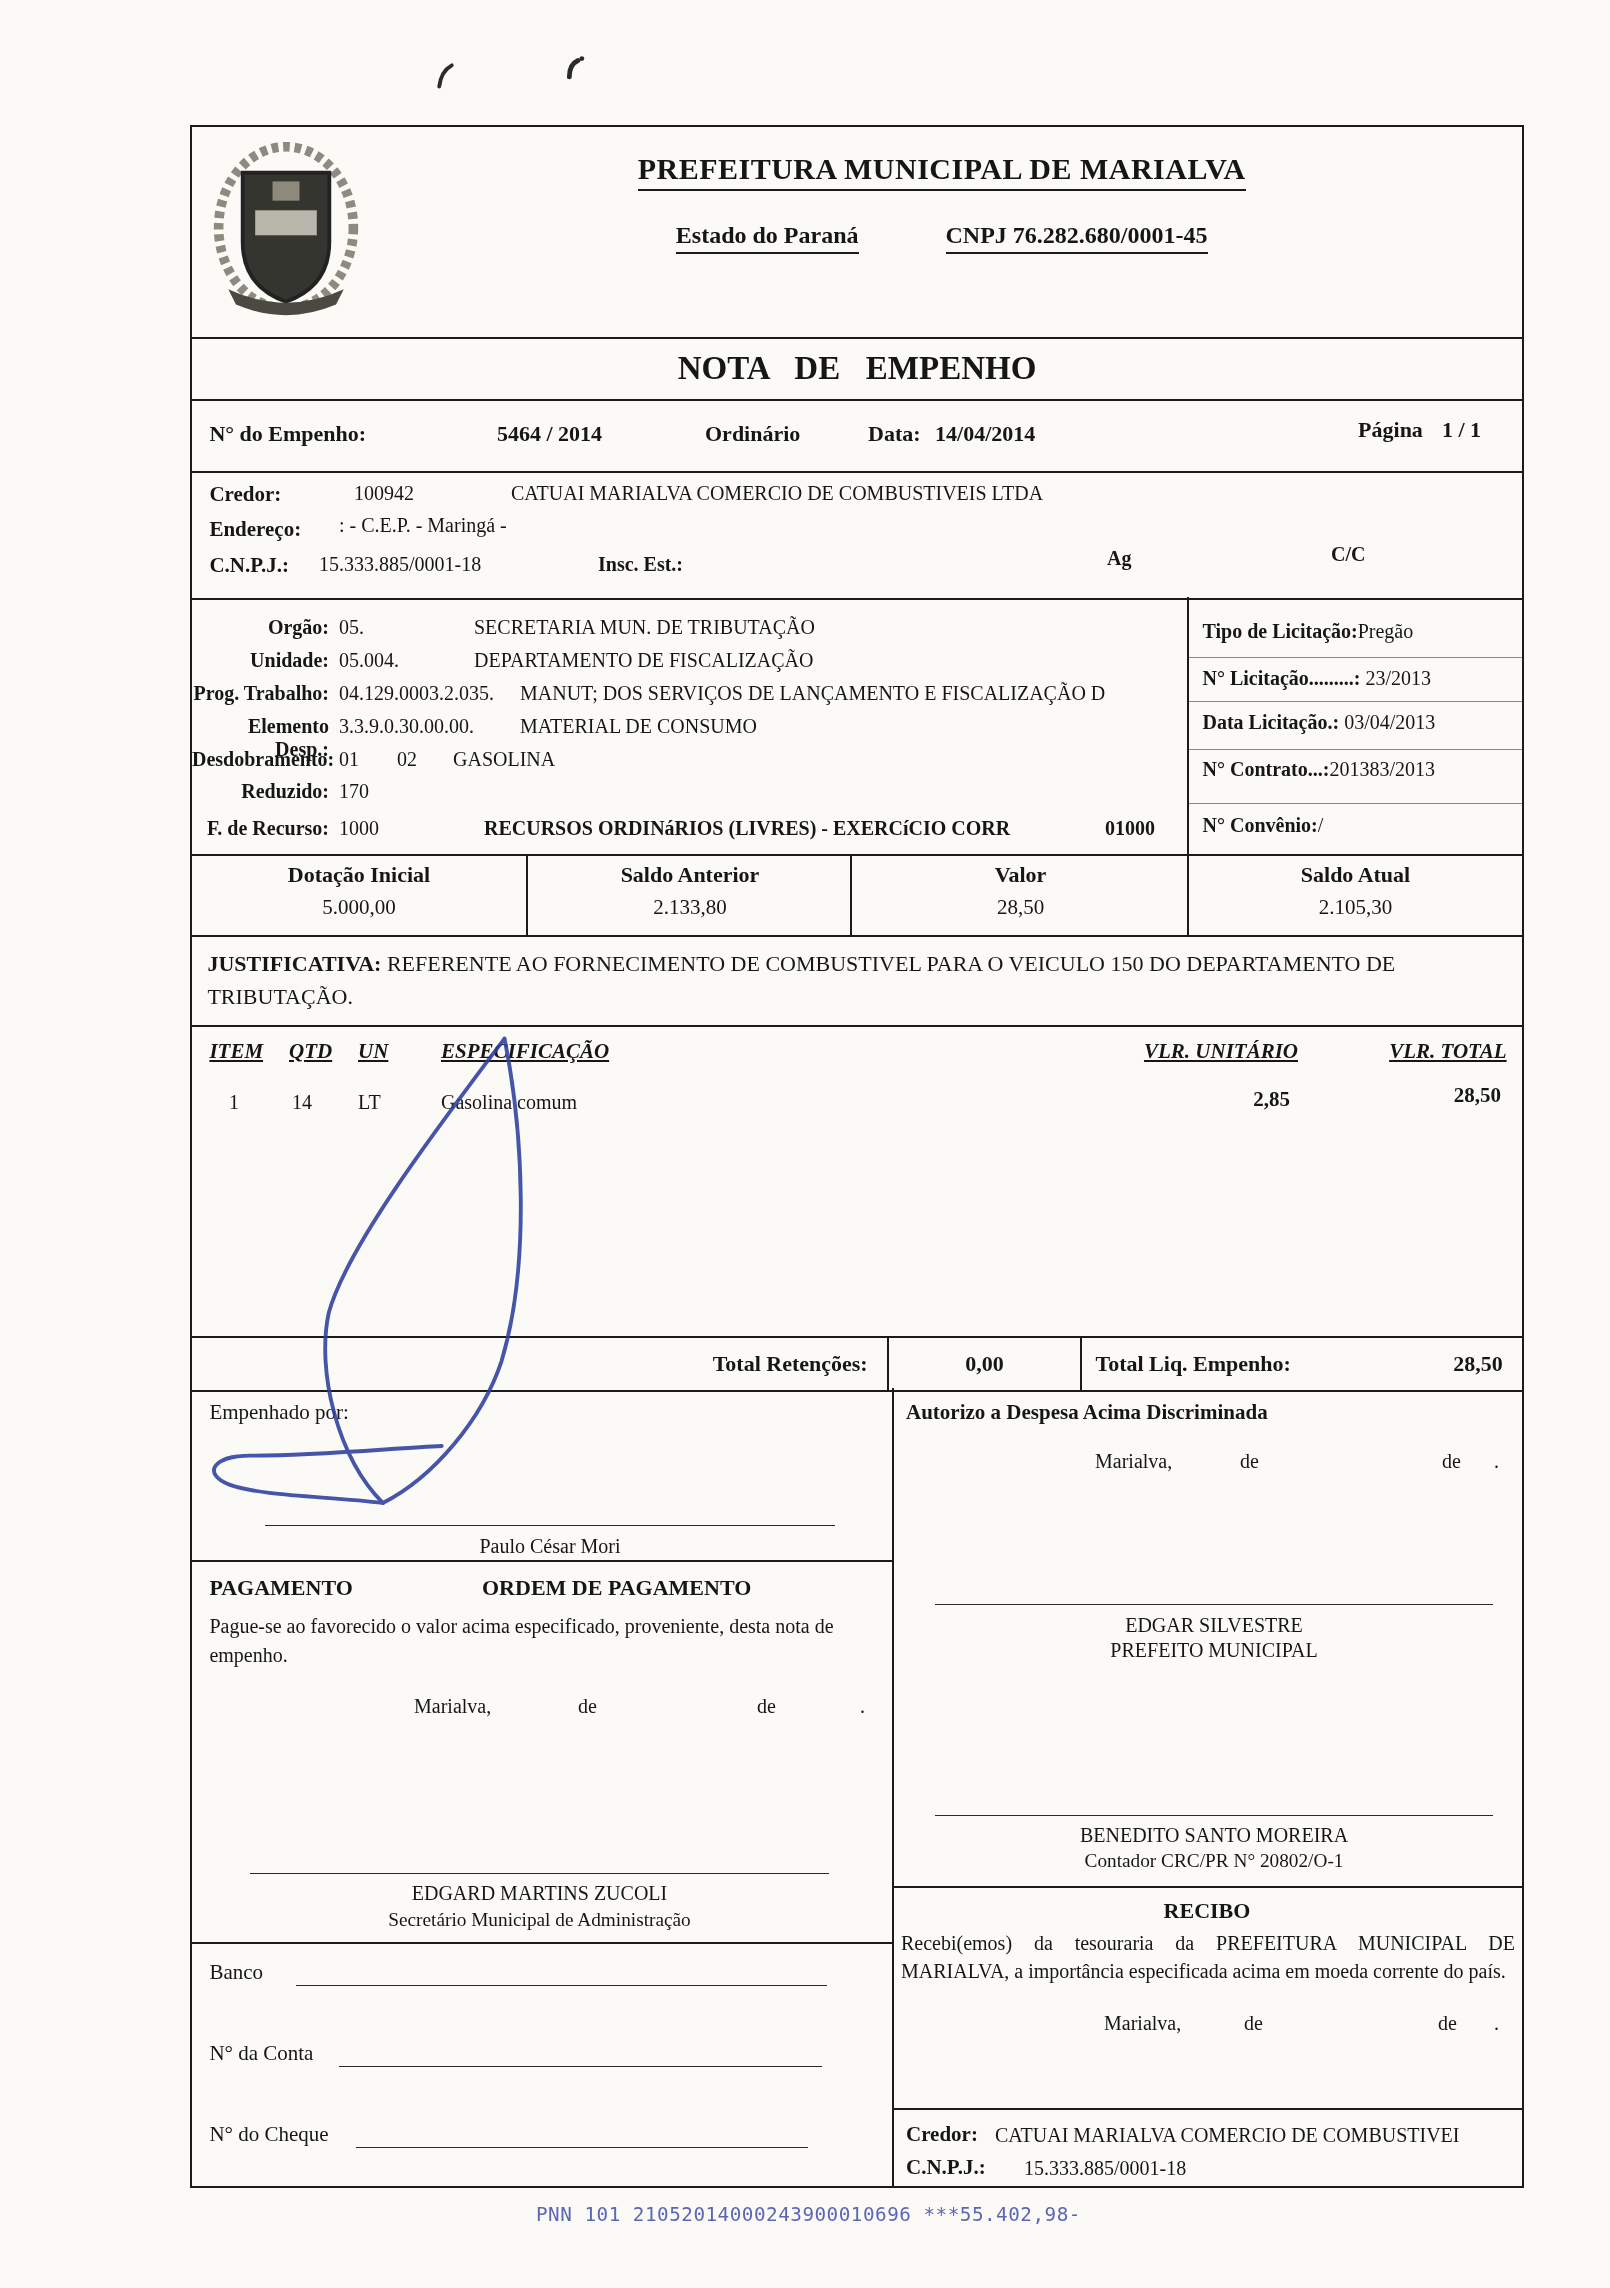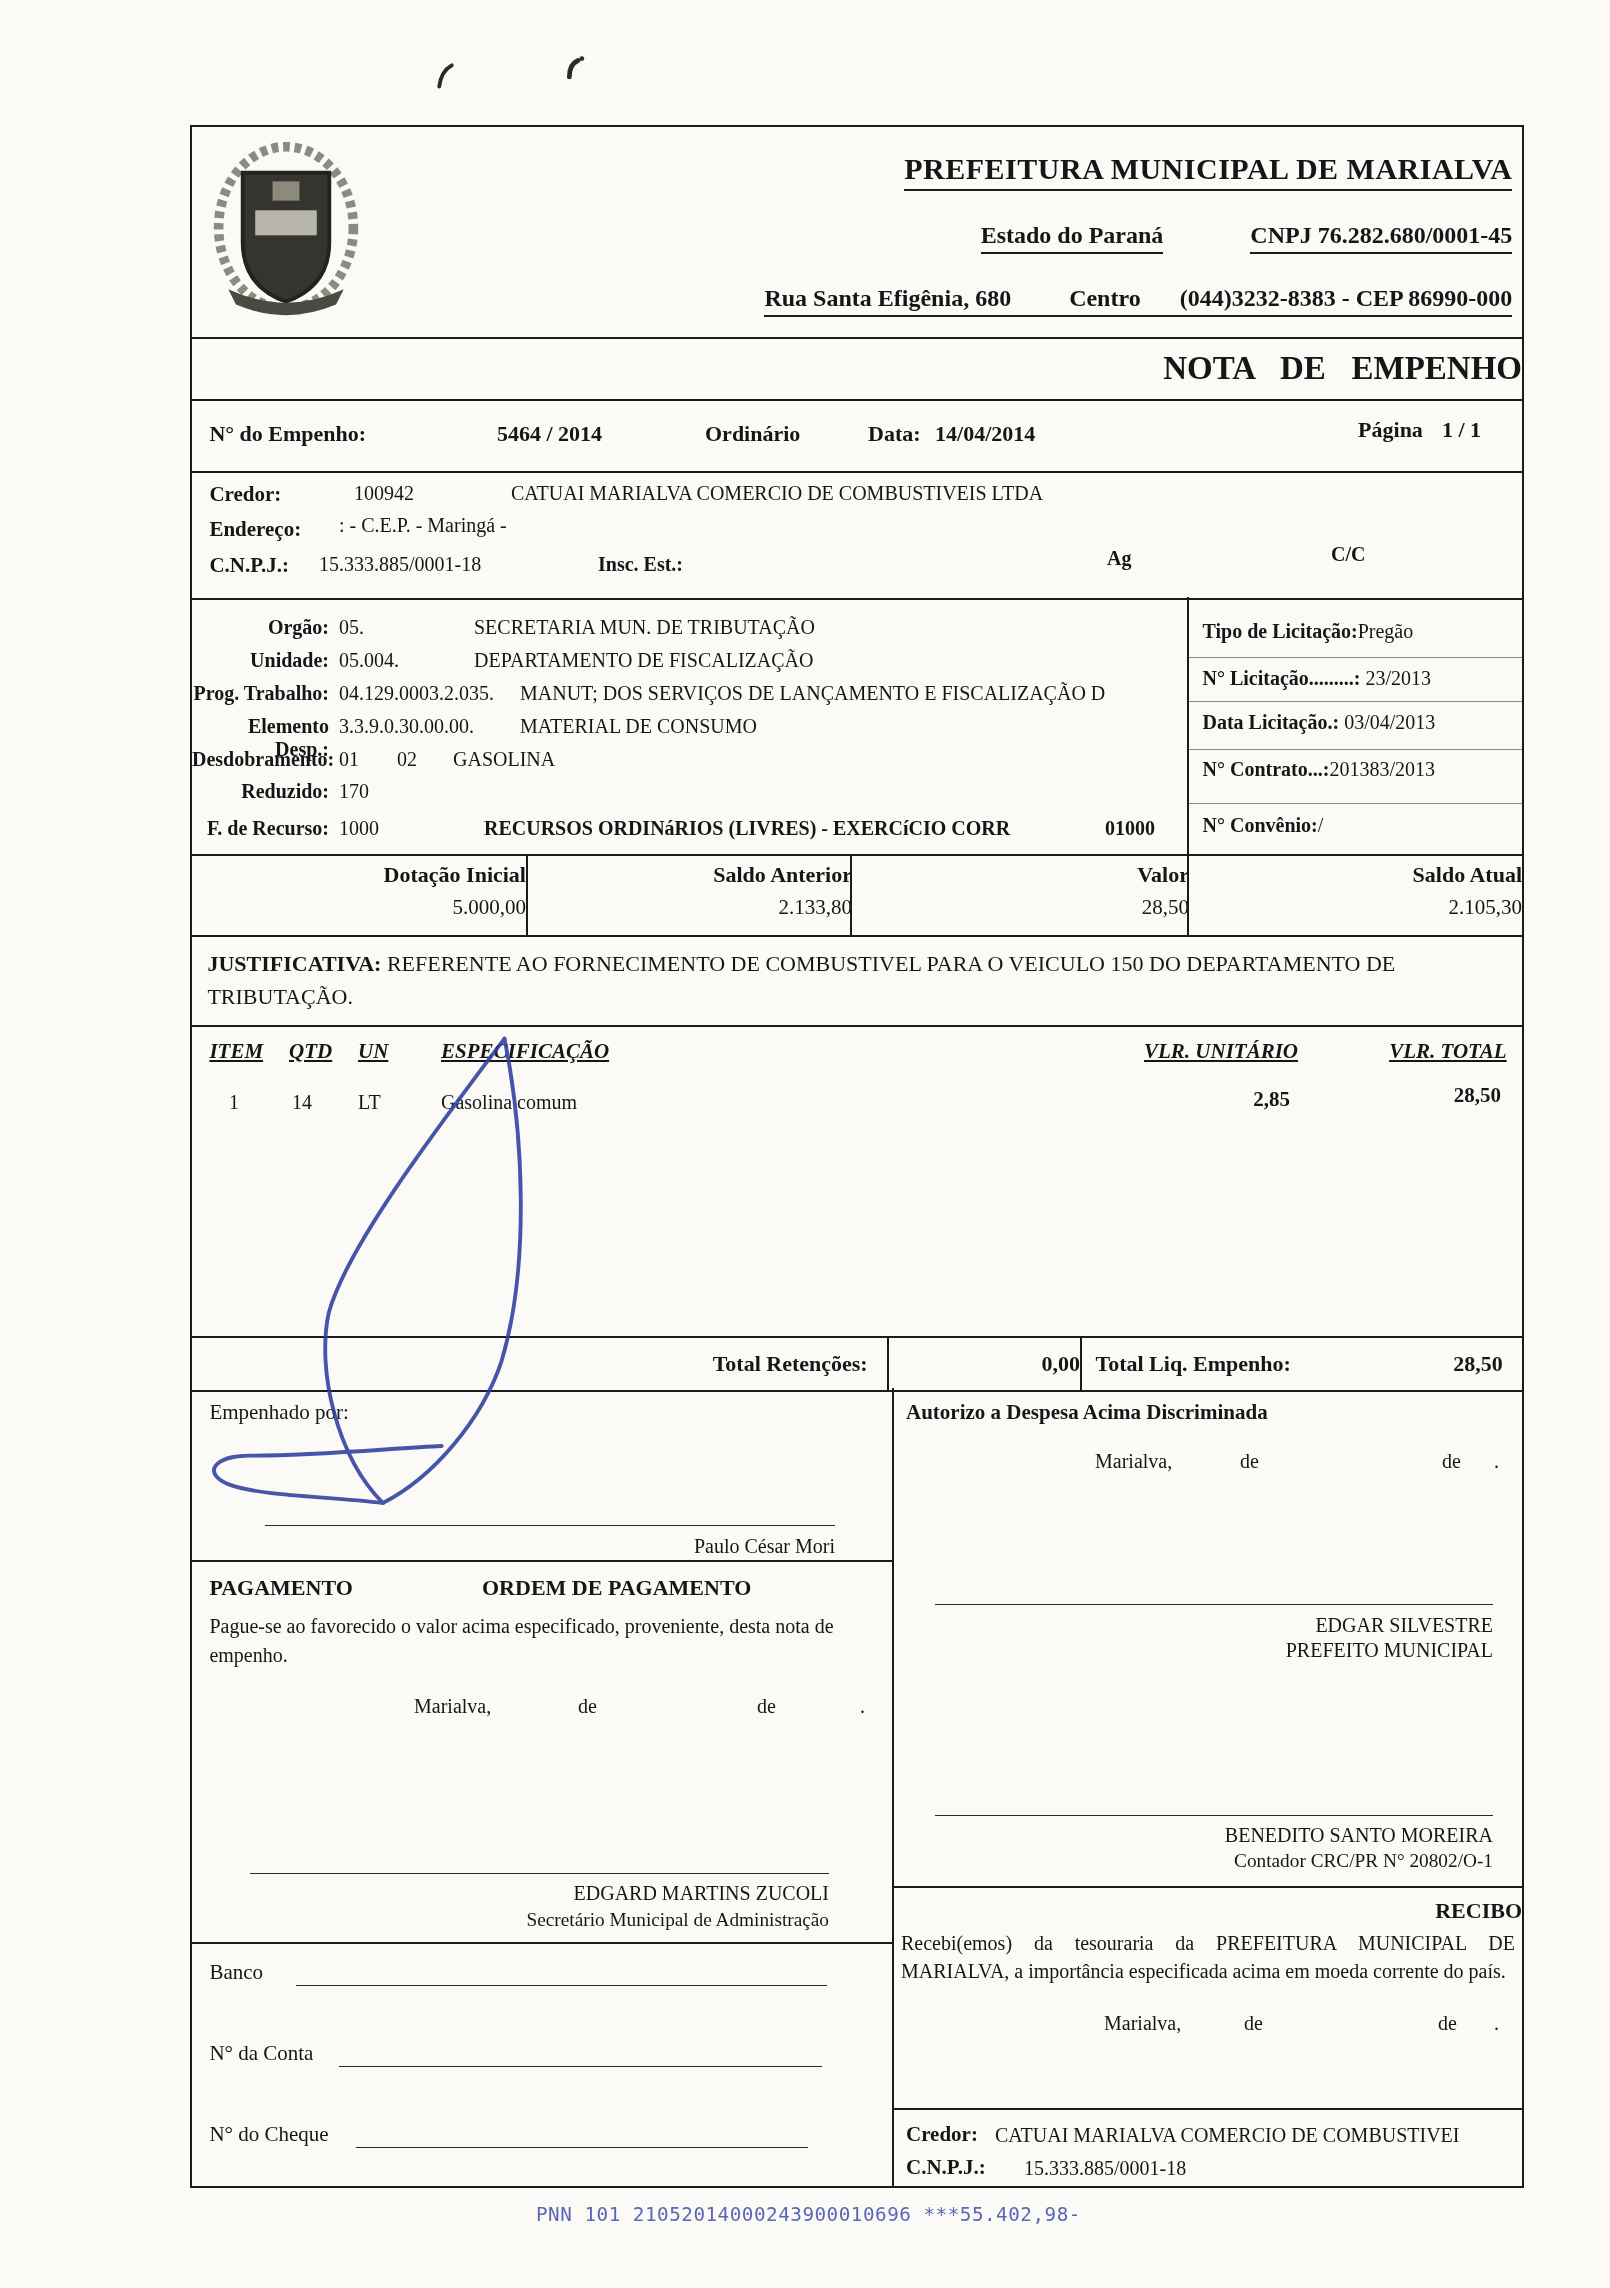--- a/index.html
+++ b/index.html
@@ -3,21 +3,21 @@
 <meta charset="utf-8">
 <style>
   html,body{margin:0;padding:0;background:#e6e6e3;}
   .page{position:relative;width:1610px;height:2288px;background:#fbfaf7;
         font-family:"Liberation Serif",serif;color:#161616;overflow:hidden;}
   .form{position:absolute;left:190px;top:125px;width:1334px;height:2063px;
         border:2.9px solid #1b1b1b;box-sizing:border-box;}
   .sec{position:absolute;left:0;right:0;}
   .abs{position:absolute;}
   .b{font-weight:700;}
-  .ctr{text-align:right;}
+  .ctr{text-align:center;}
   .rule{position:absolute;height:0;border-bottom:2.9px solid #1b1b1b;}
   .thin{position:absolute;height:0;border-bottom:1.9px solid #2a2a2a;}
   .lite{position:absolute;height:0;border-bottom:1.4px solid #8a8a85;}
   .hu{border-bottom:2.9px solid #1b1b1b;display:inline-block;padding-bottom:2.9px;}
   .ithdr{font-weight:700;font-style:italic;text-decoration:underline;font-size:21px;}
   .svg-ink{pointer-events:none;}
 </style>
 </head>
 <body>
 
@@ -37,29 +37,20 @@
         <path d="M35 35 h90 v72 q0 46 -45 62 q-45 -16 -45 -62 Z" fill="#35352f" stroke="#222" stroke-width="4"></path>
         <rect x="66" y="44" width="28" height="20" fill="#8d8a7c"></rect>
         <rect x="48" y="74" width="64" height="26" fill="#cfccc0" opacity="0.85"></rect>
         <path d="M20 156 q60 28 120 0 l-8 16 q-52 22 -104 0 Z" fill="#4a4a42"></path>
       </svg>
       <div class="abs ctr" style="left:179px;right:9.7px;top:25px;">
         <span class="b hu" style="font-size:30px;letter-spacing:0.5px;">PREFEITURA MUNICIPAL DE MARIALVA</span>
       </div>
       <div class="abs ctr" style="left:179px;right:9.7px;top:95px;">
         <span class="b hu" style="font-size:24px;margin-right:87px;">Estado do Paraná</span><span class="b hu" style="font-size:24px;">CNPJ 76.282.680/0001-45</span>
-      </div>
-      <div class="abs ctr" style="left:179px;right:9.7px;top:158px;">
-        <span class="b hu" style="font-size:24px;">
-          <span>Rua Santa Efigênia, 680</span>
-          <span style="display:inline-block;width:46px;"></span>
-          <span>Centro</span>
-          <span style="display:inline-block;width:27px;"></span>
-          <span>(044)3232-8383  -  CEP 86990-000</span>
-        </span>
       </div>
     </div>
 
     <div class="sec ctr" style="top:210px;height:62px;border-bottom:2.9px solid #1b1b1b;">
       <span class="b" style="font-size:33px;word-spacing:17.4px;line-height:62px;">NOTA DE EMPENHO</span>
     </div>
 
     <div class="sec" style="top:271px;height:73px;border-bottom:2.9px solid #1b1b1b;">
       <span class="abs b" style="left:17.4px;top:23px;font-size:22px;">N° do Empenho:</span>
       <span class="abs b" style="left:305px;top:23px;font-size:22px;">5464 / 2014</span>

